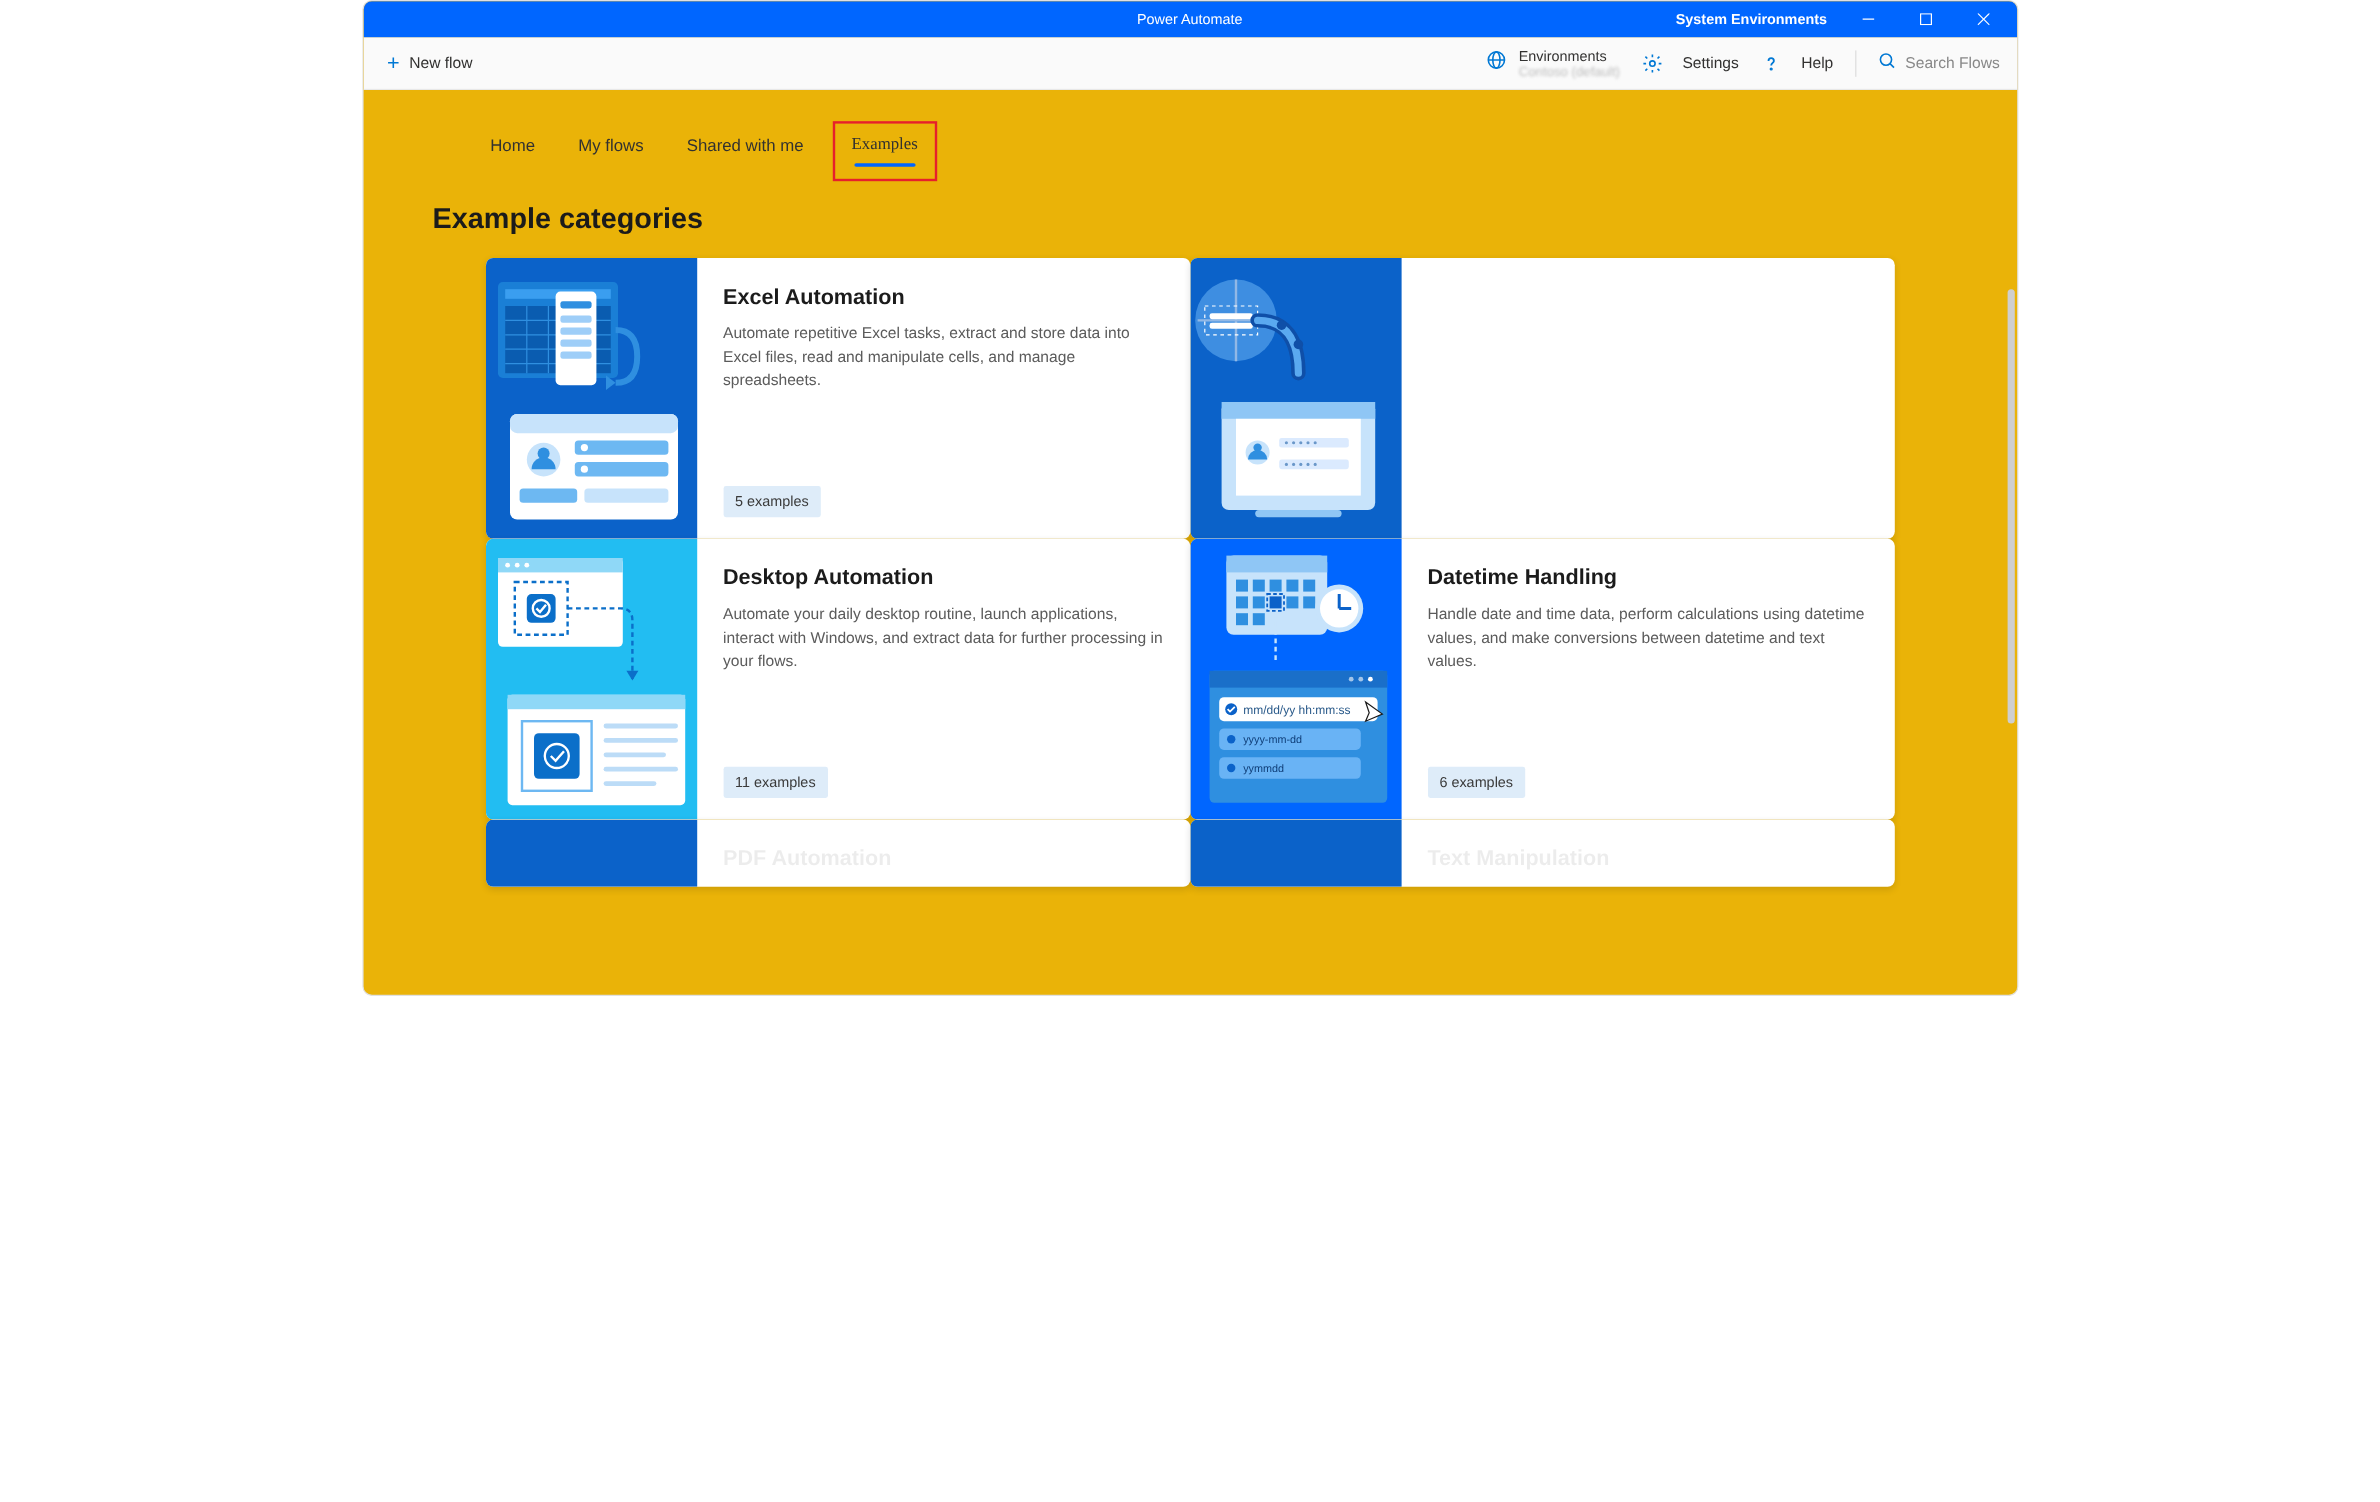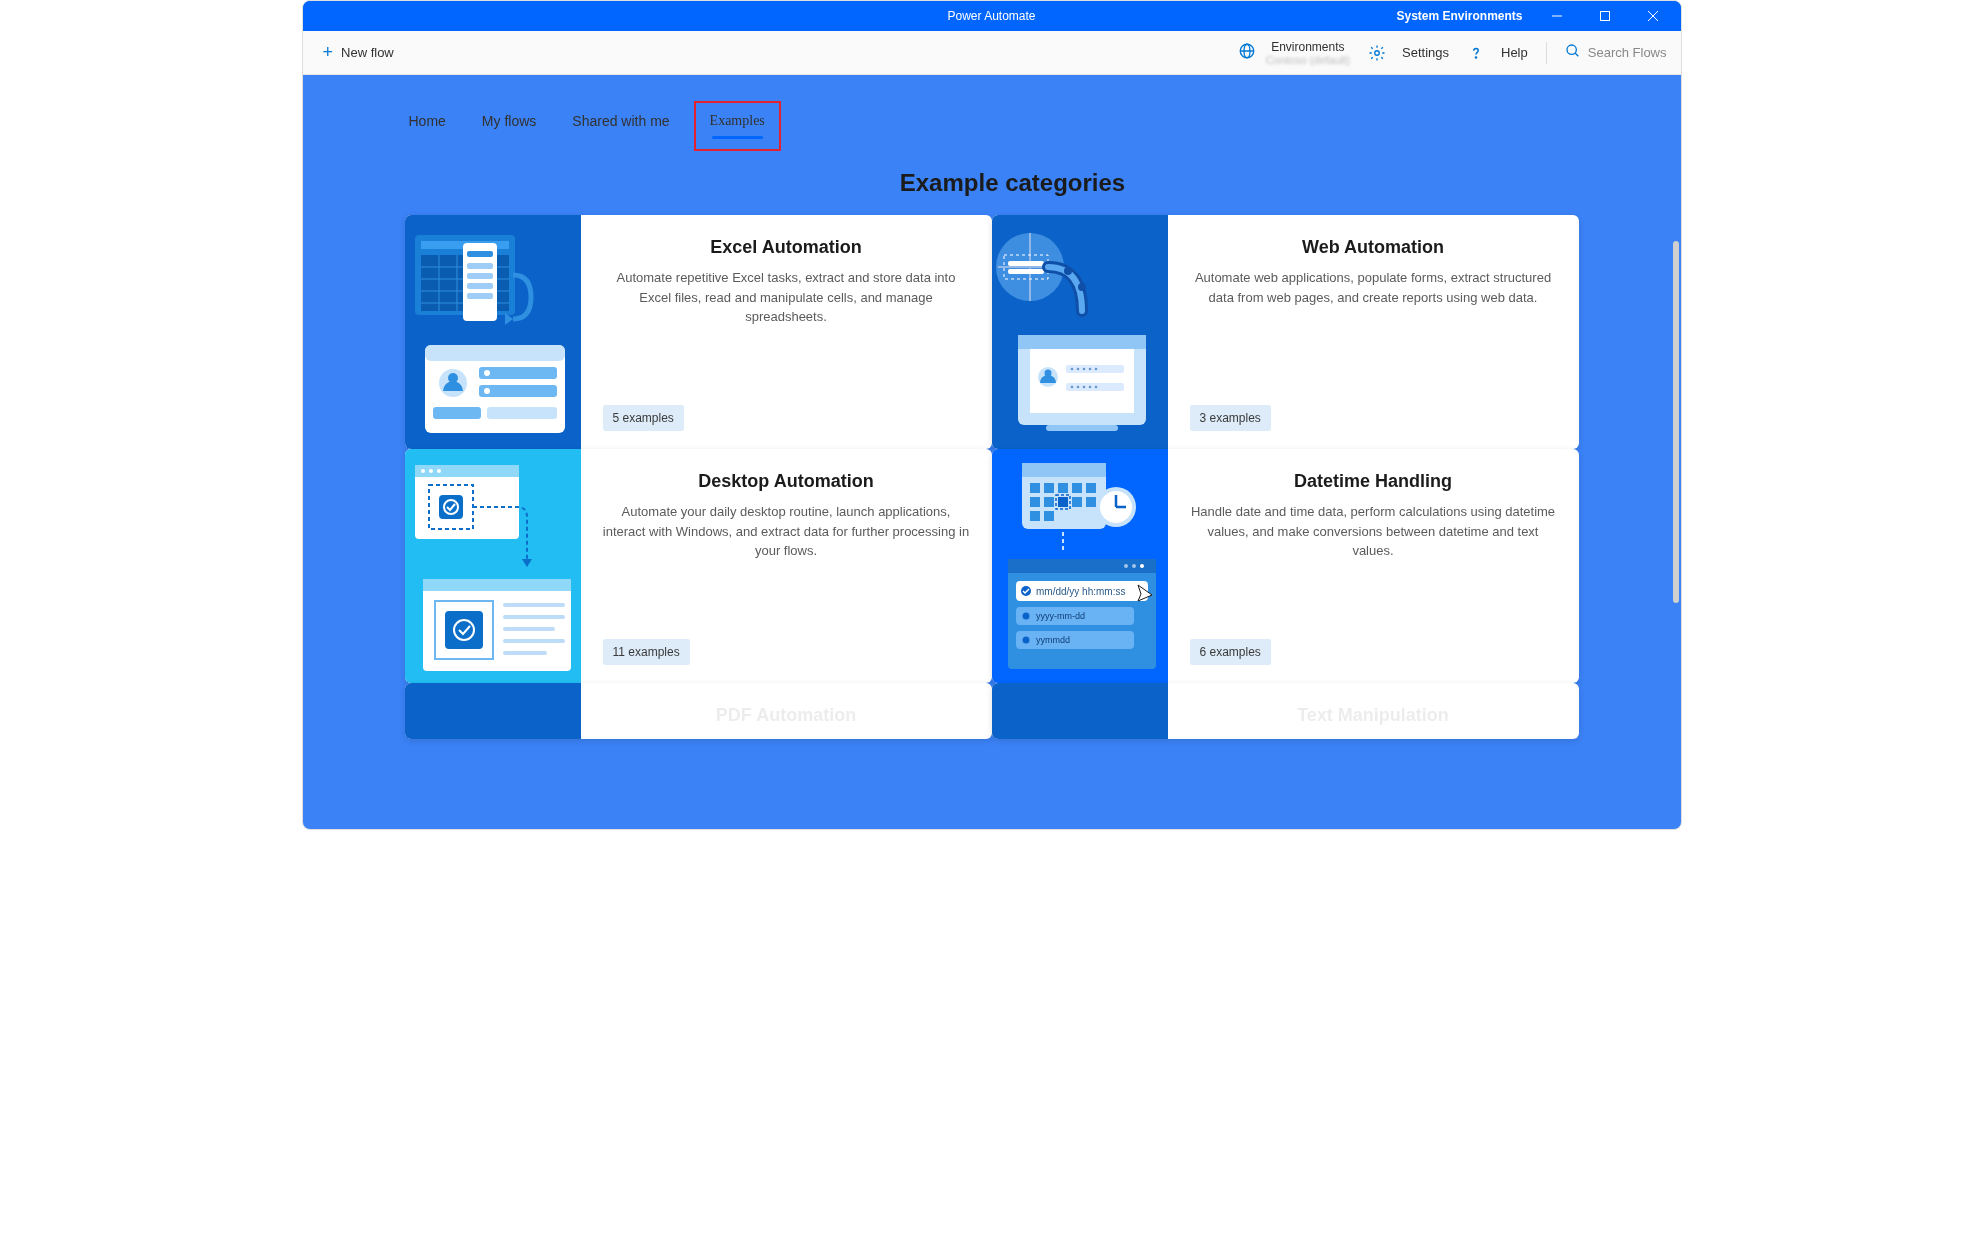--- a/index.html
+++ b/index.html
@@ -1,17 +1,17 @@
 <!DOCTYPE html>
 <html><head>
 <meta charset="utf-8">
 <style>
 * { margin: 0; padding: 0; box-sizing: border-box; font-family: "Segoe UI", -apple-system, sans-serif; }
 html, body { width: 100%; height: 100%; background: #fff; }
-.app-window { width: 1380px; height: 830px; border: 1px solid #e0e0e0; border-radius: 8px; overflow: hidden; display: flex; flex-direction: column; background: #3b82f6; margin: 0 auto; text-align: center; }
+.app-window { width: 1380px; height: 830px; border: 1px solid #e0e0e0; border-radius: 8px; overflow: hidden; display: flex; flex-direction: column; background: #eab308; margin: 0 auto; }
 .titlebar { background: #0066ff; color: #fff; height: 30px; display: flex; align-items: center; position: relative; }
 .titlebar .title { position: absolute; left: 50%; transform: translateX(-50%); font-size: 12px; }
 .titlebar .right { margin-left: auto; display: flex; align-items: center; gap: 4px; padding-right: 6px; }
 .titlebar .user { font-size: 12px; font-weight: 600; margin-right: 8px; }
 .win-btn { width: 44px; height: 30px; display: flex; align-items: center; justify-content: center; cursor: pointer; }
 .win-btn svg { width: 10px; height: 10px; }
 .toolbar { height: 44px; border-bottom: 1px solid #e8e8e8; background: #fafafa; display: flex; align-items: center; padding: 0 14px; }
 .new-flow { display: flex; align-items: center; gap: 8px; color: #323130; font-size: 13px; cursor: pointer; padding: 4px 6px; }
 .plus-icon { color: #0078d4; font-size: 18px; font-weight: 300; }
 .toolbar-right { margin-left: auto; display: flex; align-items: center; gap: 18px; }
@@ -206,25 +206,20 @@
             <rect x="74" y="168" width="58" height="8" rx="2" fill="#dbeafe"></rect>
             <g fill="#6a97c9">
                 <circle cx="80" cy="172" r="1.3"></circle>
                 <circle cx="86" cy="172" r="1.3"></circle>
                 <circle cx="92" cy="172" r="1.3"></circle>
                 <circle cx="98" cy="172" r="1.3"></circle>
                 <circle cx="104" cy="172" r="1.3"></circle>
               </g>
             <rect x="54" y="210" width="72" height="6" rx="3" fill="#8fc6f5"></rect>
           </svg>
-        </div>
-        <div class="body">
-          <h3>Web Automation</h3>
-          <p>Automate web applications, populate forms, extract structured data from web pages, and create reports using web data.</p>
-          <div class="badge">3 examples</div>
         </div>
       </div>
 
       <div class="card">
         <div class="thumb" style="background:#22bdf2">
           <svg width="176" height="234" viewBox="0 0 176 234">
             <rect x="10" y="16" width="104" height="74" rx="4" fill="#fff"></rect>
             <rect x="10" y="16" width="104" height="12" fill="#8fd8f7"></rect>
             <circle cx="18" cy="22" r="2" fill="#fff"></circle>
               <circle cx="26" cy="22" r="2" fill="#fff"></circle>

